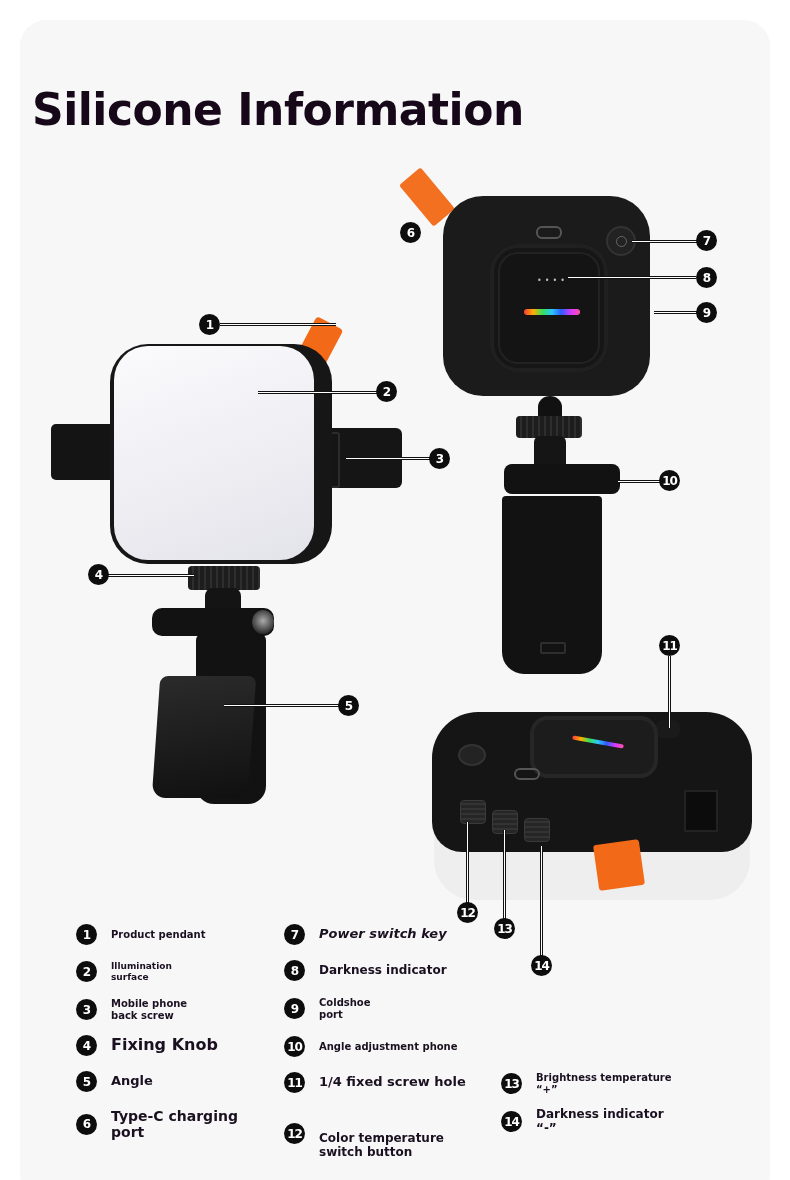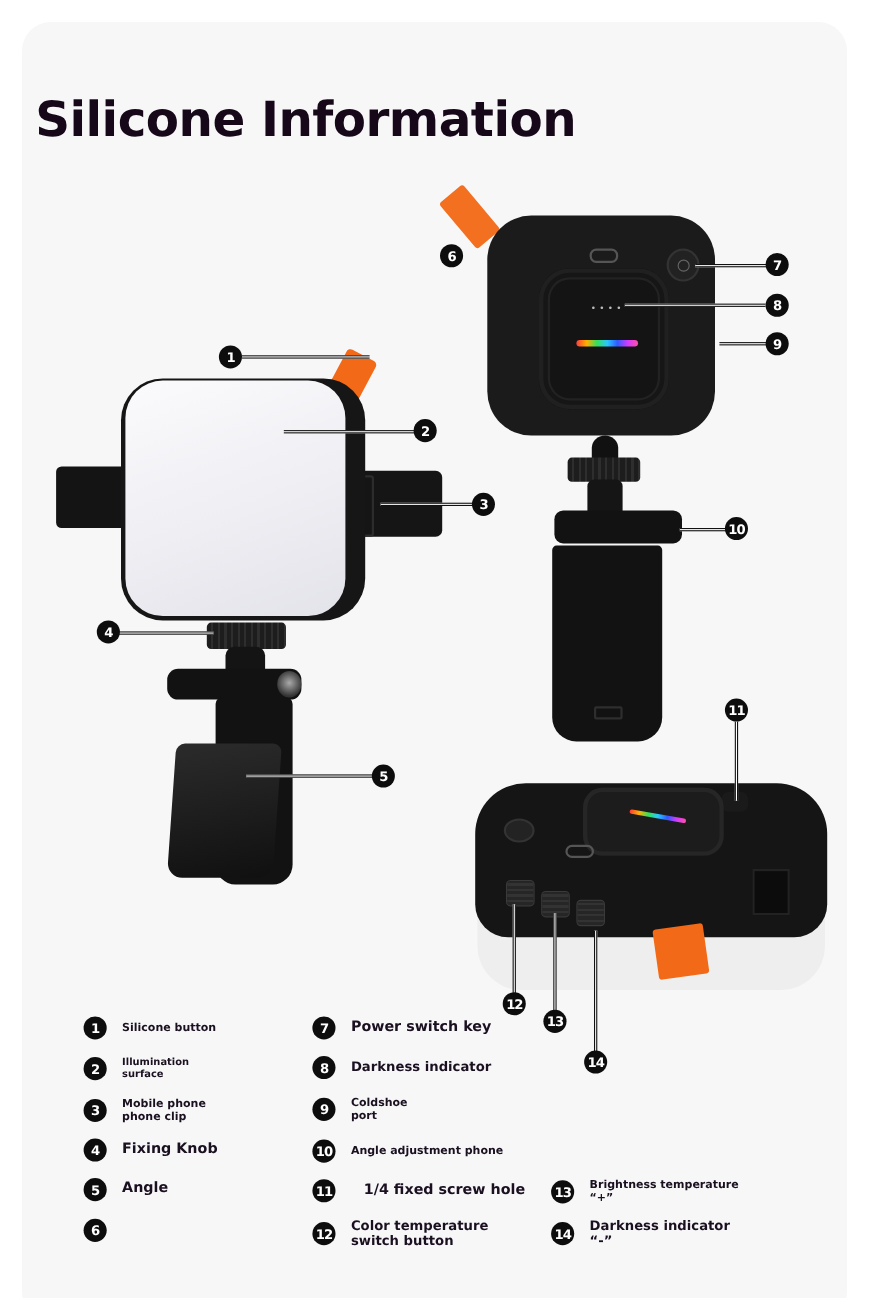--- a/index.html
+++ b/index.html
@@ -132,65 +132,66 @@
 <div class="badge" style="left:659px;top:470px;">10</div>
 <div class="badge" style="left:659px;top:635px;">11</div>
 <div class="badge" style="left:457px;top:902px;">12</div>
 <div class="badge" style="left:494px;top:918px;">13</div>
 <div class="badge" style="left:531px;top:955px;">14</div>
 
 <div>
 
   <div class="leg" style="left:76px;top:924px;">
     <span class="badge">1</span>
-    <span class="txt sm" style="width:120px;">Silicone button</span>
+    <span class="txt sm" style="width:120px;">Product pendant</span>
   </div>
   <div class="leg" style="left:76px;top:961px;">
     <span class="badge">2</span>
     <span class="txt" style="font-size:9px;width:70px;">Illumination surface</span>
   </div>
   <div class="leg" style="left:76px;top:998px;">
     <span class="badge">3</span>
-    <span class="txt sm" style="width:90px;">Mobile phone phone clip</span>
+    <span class="txt sm" style="width:90px;">Mobile phone back screw</span>
   </div>
   <div class="leg" style="left:76px;top:1035px;">
     <span class="badge">4</span>
-    <span class="txt lg" style="font-size:13px;width:140px;">Fixing Knob</span>
+    <span class="txt lg" style="font-size:16px;width:140px;">Fixing Knob</span>
   </div>
   <div class="leg" style="left:76px;top:1071px;">
     <span class="badge">5</span>
     <span class="txt lg" style="font-size:13px;width:140px;">Angle</span>
   </div>
   <div class="leg" style="left:76px;top:1108px;">
     <span class="badge">6</span>
+    <span class="txt lg" style="width:140px;">Type-C charging port</span>
   </div>
 
   <div class="leg" style="left:284px;top:924px;">
     <span class="badge">7</span>
-    <span class="txt" style="font-size:13px;width:170px;">Power switch key</span>
+    <span class="txt" style="font-size:13px;width:170px;font-style:italic;">Power switch key</span>
   </div>
   <div class="leg" style="left:284px;top:960px;">
     <span class="badge">8</span>
     <span class="txt md" style="width:170px;">Darkness indicator</span>
   </div>
   <div class="leg" style="left:284px;top:997px;">
     <span class="badge">9</span>
     <span class="txt sm" style="width:60px;">Coldshoe port</span>
   </div>
   <div class="leg" style="left:284px;top:1036px;">
     <span class="badge">10</span>
     <span class="txt sm" style="width:170px;">Angle adjustment phone</span>
   </div>
   <div class="leg" style="left:284px;top:1072px;">
     <span class="badge">11</span>
-    <span class="txt md" style="font-size:13px;width:170px;text-align:center;">1/4 fixed screw hole</span>
+    <span class="txt md" style="font-size:13px;width:170px;">1/4 fixed screw hole</span>
   </div>
   <div class="leg" style="left:284px;top:1108px;">
     <span class="badge">12</span>
-    <span class="txt md" style="width:140px;">Color temperature switch button</span>
+    <span class="txt md" style="width:140px;margin-top:24px;">Color temperature switch button</span>
   </div>
 
   <div class="leg" style="left:501px;top:1072px;">
     <span class="badge">13</span>
     <span class="txt sm" style="width:140px;">Brightness temperature “+”</span>
   </div>
   <div class="leg" style="left:501px;top:1108px;">
     <span class="badge">14</span>
     <span class="txt md" style="width:130px;">Darkness indicator “-”</span>
   </div>

